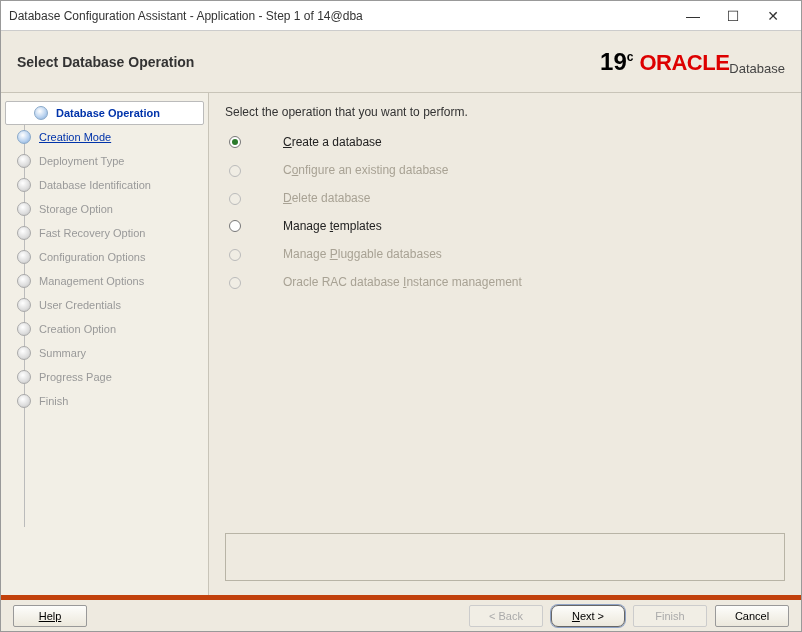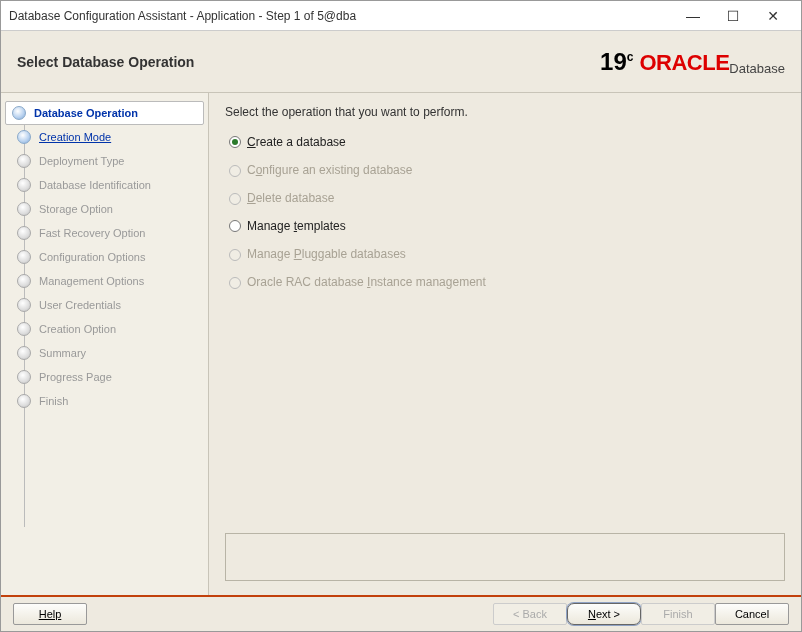--- a/index.html
+++ b/index.html
@@ -90,21 +90,21 @@
   }
   .nav-bullet.future {
     background: radial-gradient(circle at 40% 35%, #fff, #ddd 60%, #bbb);
     border-color: #aaa;
   }
   .nav-item.current {
     background: #fff;
     border: 1px solid #bbb;
     border-radius: 2px;
     margin: 0 4px 0 4px;
-    padding-left: 6px;
+    padding-left: 28px;
   }
   .nav-item.current .label { font-weight: bold; color: #0033aa; }
   .nav-item.next .label { color: #0033aa; text-decoration: underline; }
   .nav-item.future .label { color: #999; }
   .content {
     flex: 1;
     padding: 12px 16px;
     background: #eeeae0;
     display: flex;
     flex-direction: column;
@@ -118,58 +118,58 @@
     width: 12px; height: 12px; border-radius: 50%;
     border: 1px solid #777; background: #fff; position: relative;
     flex-shrink: 0;
   }
   .radio.selected::after {
     content: ""; position: absolute; left: 2px; top: 2px;
     width: 6px; height: 6px; border-radius: 50%; background: #2b7a2b;
   }
   .radio.disabled { border-color: #bbb; background: #f0ede4;}
   .radio-row.disabled { color: #a8a294; align-items: flex-end; }
-  .radio-row .lbl { color: #222; }
+  .radio-row .lbl { color: #222; margin-left: 36px; }
   .radio-row .lbl .ul { text-decoration: underline; }
   .spacer { flex: 1; }
   .msgbox {
     height: 48px;
     border: 1px solid #b8b4a6;
     background: #eeeae0;
     margin-bottom: 2px;
   }
   .footer {
     height: 36px;
     background: #eeeae0;
-    border-top: 2px solid #c2410c;
+    border-top: 5px solid #c2410c;
     display: flex;
     align-items: center;
     padding: 0 12px;
-    gap: 0;
+    gap: 8px;
   }
   .btn {
     height: 22px;
     min-width: 74px;
     padding: 0 10px;
     border: 1px solid #999;
     background: linear-gradient(#fdfdfb,#ece8dc);
     font-size: 11px;
     display: inline-flex; align-items: center; justify-content: center;
     border-radius: 2px;
   }
   .btn.disabled { color: #aaa; border-color: #ccc; background: #f1eee5;}
   .btn .ul { text-decoration: underline; }
   .btn.primary { border-color: #666; box-shadow: 0 0 0 1px #8fa2c4; border-radius: 7px; }
   .footer-left { flex: 1; }
 </style>
 </head>
 <body>
 
 <div class="titlebar">
-  <span class="title">Database Configuration Assistant - Application - Step 1 of 5@dba</span>
+  <span class="title">Database Configuration Assistant - Application - Step 1 of 14@dba</span>
   <div class="win-btn">—</div>
   <div class="win-btn">☐</div>
   <div class="win-btn">✕</div>
 </div>
 
 <div class="header">
   <div class="header-title">Select Database Operation</div>
   <div class="brand">
     <span class="v"><span>19</span><sup>c</sup></span>
     <span class="brand-right">

